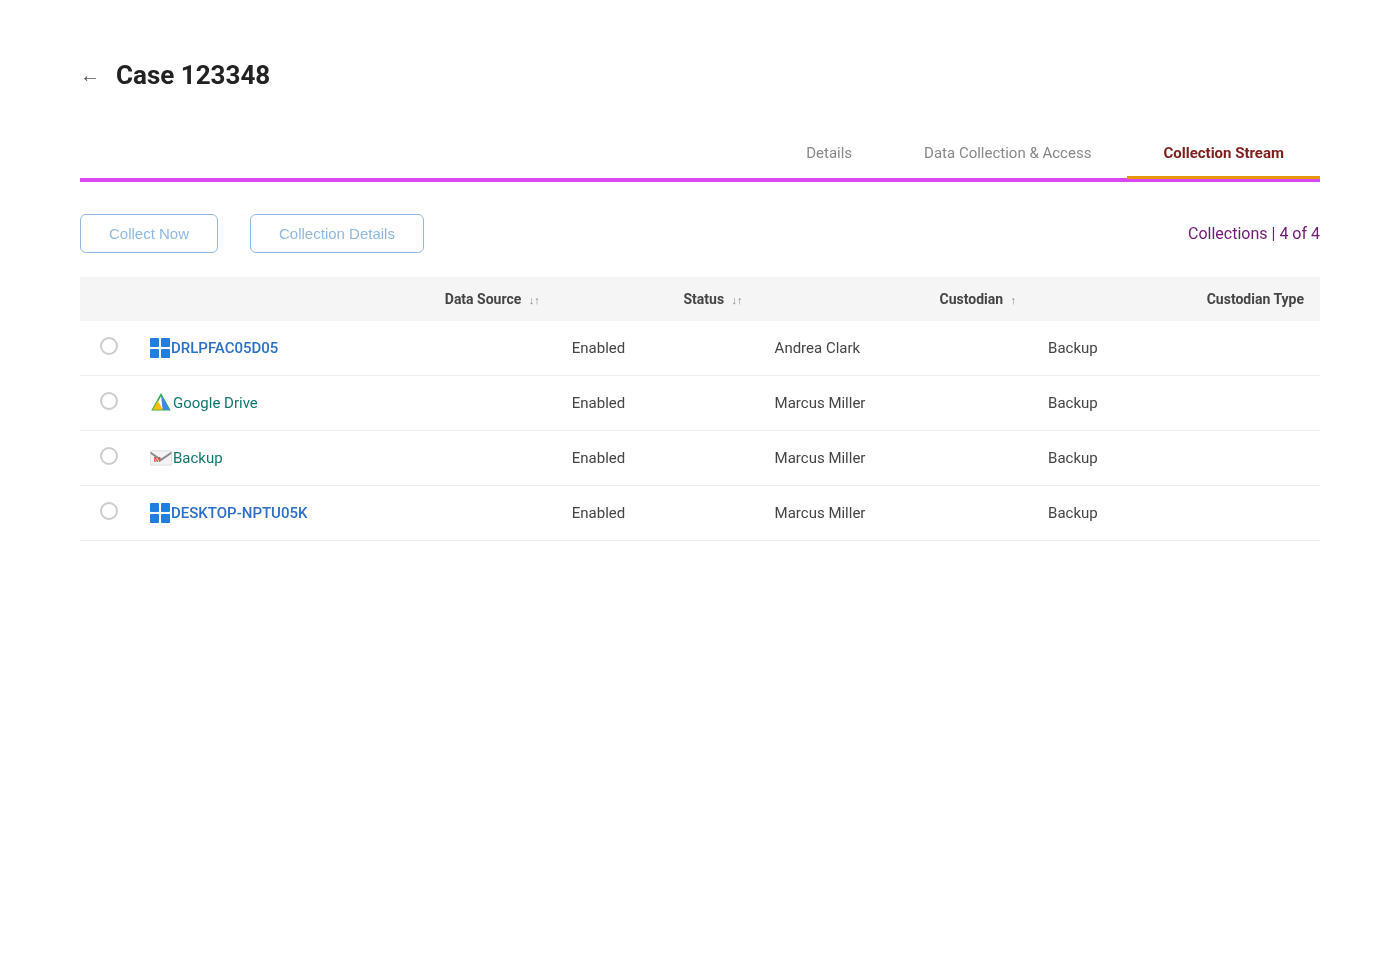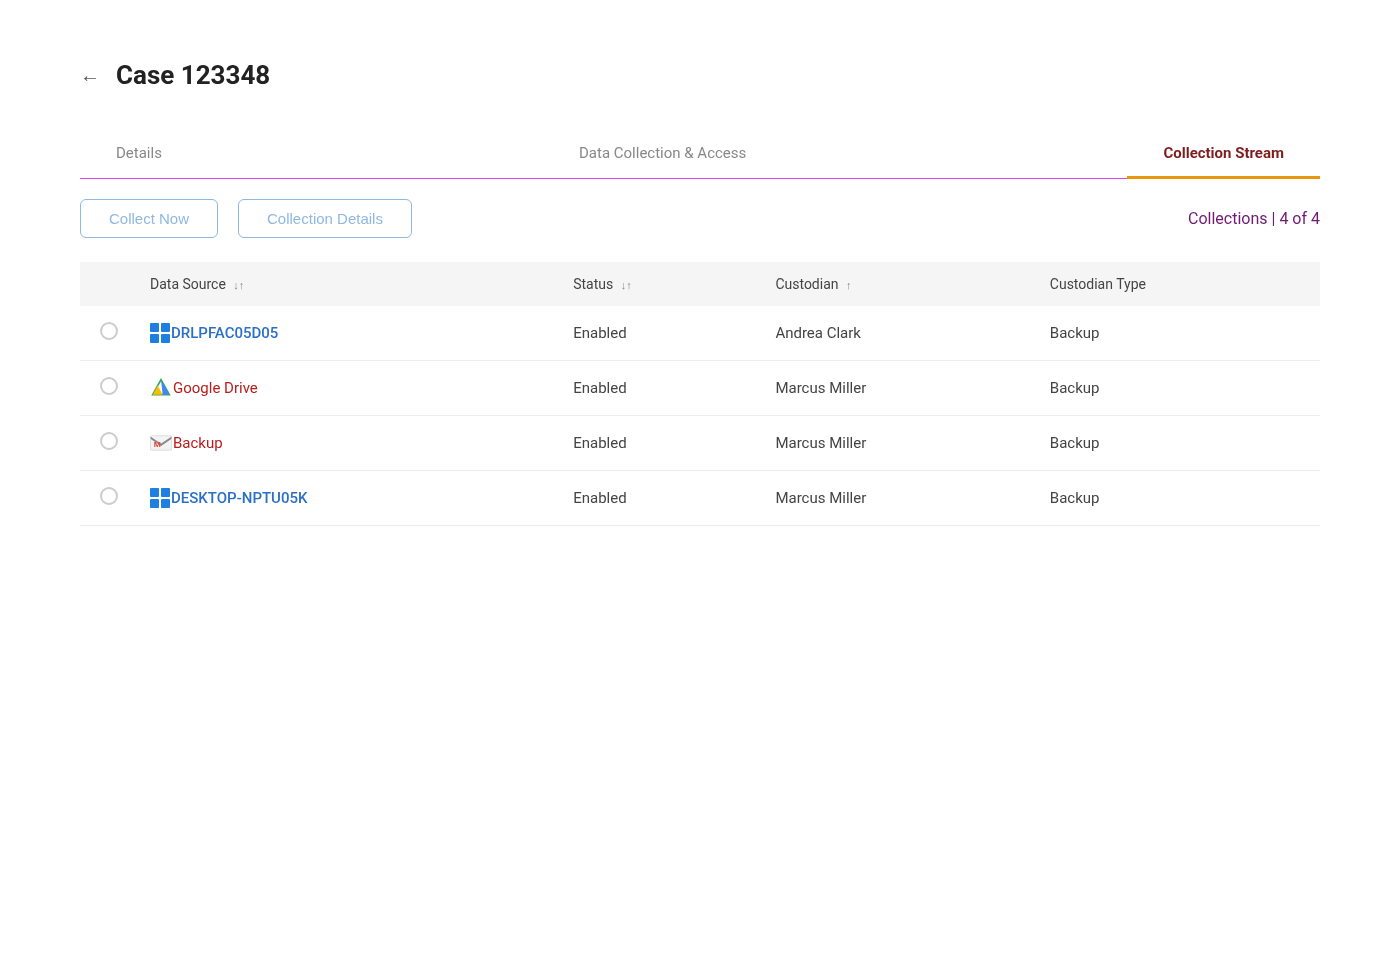--- a/index.html
+++ b/index.html
@@ -31,44 +31,44 @@
     }
     .page-title {
       font-size: 26px;
       font-weight: 700;
       color: #222;
     }
 
     
     .tabs-container {
       display: flex;
-      border-bottom: 1px solid #d946ef;
-      margin-bottom: 20px;
-      justify-content: space-between;
+      border-bottom: 4px solid #d946ef;
+      margin-bottom: 32px;
+      justify-content: flex-end;
     }
     .tab {
       padding: 14px 36px;
       cursor: pointer;
       font-size: 15px;
       color: #888;
       border-bottom: 3px solid transparent;
       margin-bottom: -1px;
       white-space: nowrap;
     }
     .tab.active {
       color: #7f1d1d;
       font-weight: 700;
       border-bottom: 3px solid #e8960c;
     }
 
     
     .toolbar {
       display: flex;
       align-items: center;
-      gap: 20px;
+      gap: 32px;
       margin-bottom: 24px;
     }
     .btn-outline {
       border: 1.5px solid #90b8e0;
       background: #fff;
       color: #90b8e0;
       border-radius: 6px;
       padding: 10px 28px;
       font-size: 15px;
       cursor: pointer;
@@ -82,24 +82,24 @@
 
     
     .data-table {
       width: 100%;
       border-collapse: collapse;
     }
     .data-table thead tr {
       background: #f5f5f5;
     }
     .data-table thead th {
-      text-align: left;
+      text-align: right;
       padding: 14px 16px;
       font-size: 14px;
-      font-weight: 400;
+      font-weight: 700;
       color: #444;
     }
     .data-table thead th:first-child {
       width: 50px;
       padding-left: 20px;
     }
     .sort-icon {
       font-size: 11px;
       color: #888;
       margin-left: 4px;
@@ -135,21 +135,21 @@
       align-items: center;
       gap: 1px;
     }
     .ds-link {
       color: #2a70c8;
       font-weight: 500;
       cursor: pointer;
       text-decoration: none;
     }
     .ds-name {
-      color: #b91c1c;
+      color: #0f766e;
     }
 
     
     .win-icon {
       display: inline-grid;
       grid-template-columns: 1fr 1fr;
       gap: 2px;
       width: 20px;
       height: 20px;
     }

